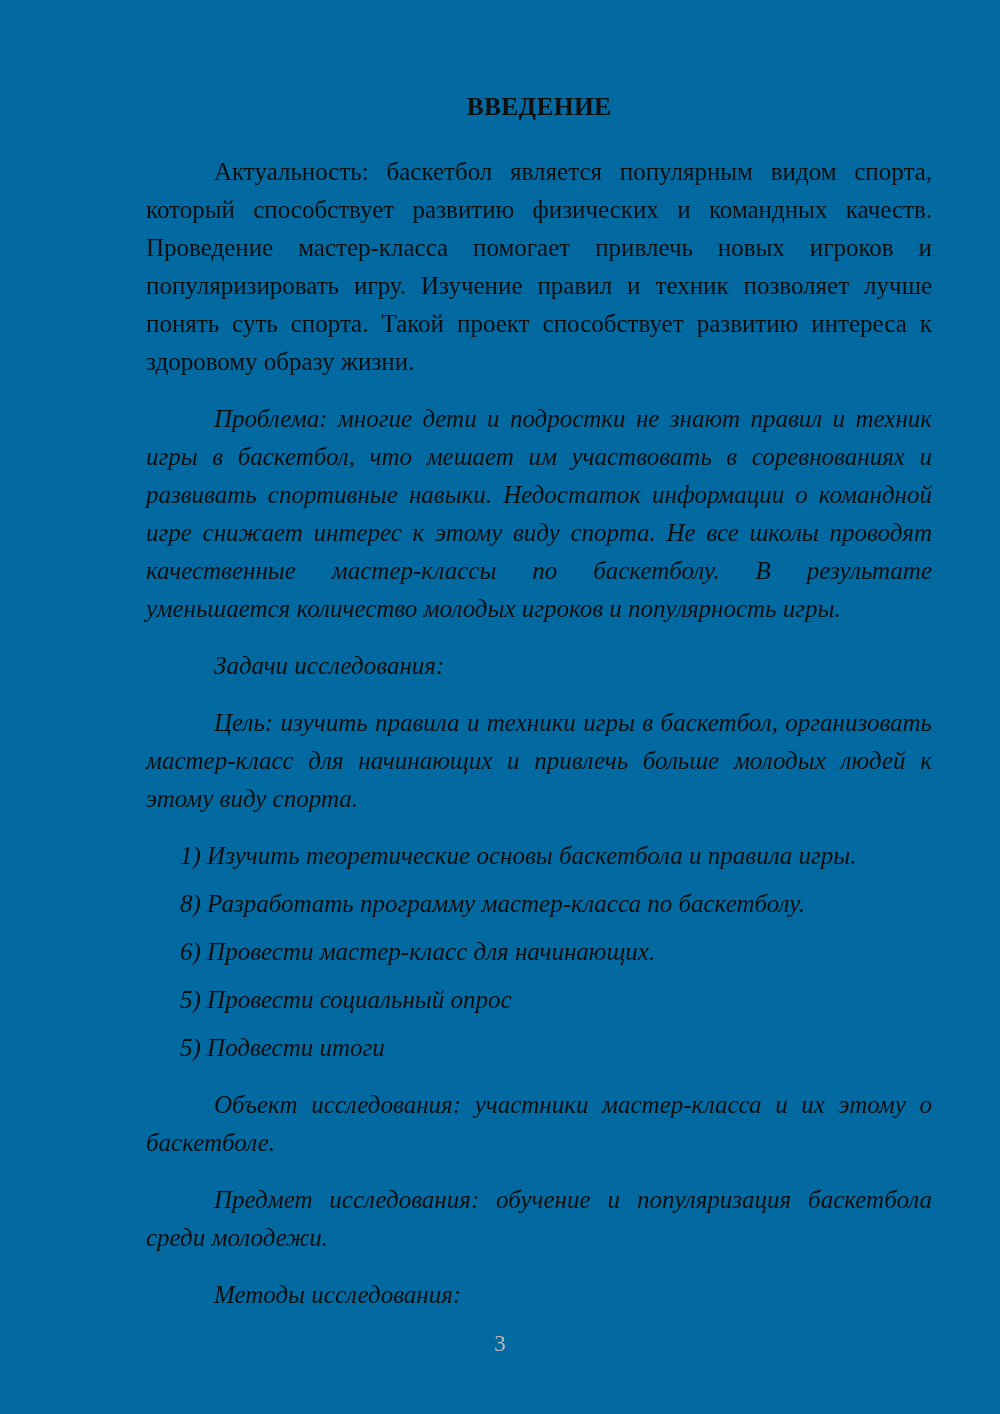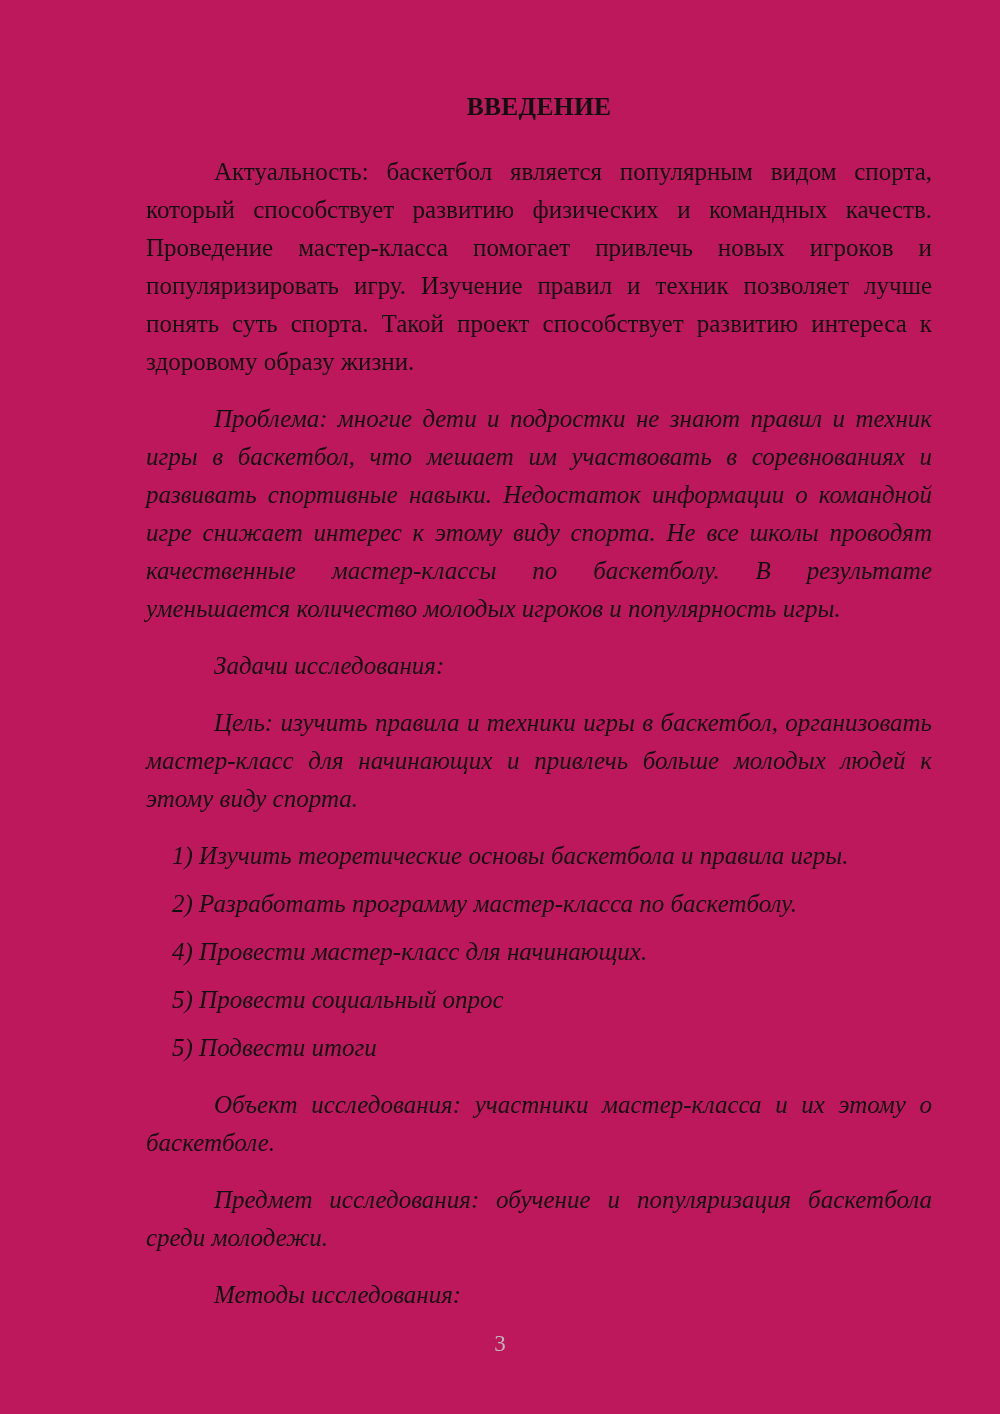--- a/index.html
+++ b/index.html
@@ -6,21 +6,21 @@
   html, body {
     margin: 0;
     padding: 0;
     background: #ffffff;
   }
   .page {
     position: relative;
     width: 1000px;
     height: 1414px;
     margin: 0 auto;
-    background: #be185d;
+    background: #0369a1;
     overflow: hidden;
     font-family: "Liberation Serif", "DejaVu Serif", serif;
     color: #100f0f;
     -webkit-font-smoothing: antialiased;
   }
   .content {
     position: absolute;
     left: 138px;
     top: 0;
     width: 802px;
@@ -51,21 +51,21 @@
   .list + .para {
     margin-top: 19px;
     font-style: italic;
   }
   .list {
     margin: 0;
     padding: 0;
     list-style: none;
   }
   .list-item {
-    margin: 0;
+    margin: 8px;
     padding-left: 34px;
     font-size: 25px;
     line-height: 38px;
     text-align: left;
     white-space: nowrap;
   }
   .list-item + .list-item {
     margin-top: 10px;
   }
   .page-number {
@@ -91,22 +91,22 @@
     <p class="para para-first">Актуальность: баскетбол является популярным видом спорта, который способствует развитию физических и командных качеств. Проведение мастер-класса помогает привлечь новых игроков и популяризировать игру. Изучение правил и техник позволяет лучше понять суть спорта. Такой проект способствует развитию интереса к здоровому образу жизни.</p>
 
     <p class="para">Проблема: многие дети и подростки не знают правил и техник игры в баскетбол, что мешает им участвовать в соревнованиях и развивать спортивные навыки. Недостаток информации о командной игре снижает интерес к этому виду спорта. Не все школы проводят качественные мастер-классы по баскетболу. В результате уменьшается количество молодых игроков и популярность игры.</p>
 
     <p class="para">Задачи исследования:</p>
 
     <p class="para">Цель: изучить правила и техники игры в баскетбол, организовать мастер-класс для начинающих и привлечь больше молодых людей к этому виду спорта.</p>
 
     <ul class="list">
       <li class="list-item">1) Изучить теоретические основы баскетбола и правила игры.</li>
-      <li class="list-item">2) Разработать программу мастер-класса по баскетболу.</li>
-      <li class="list-item">4) Провести мастер-класс для начинающих.</li>
+      <li class="list-item">8) Разработать программу мастер-класса по баскетболу.</li>
+      <li class="list-item">6) Провести мастер-класс для начинающих.</li>
       <li class="list-item">5) Провести социальный опрос</li>
       <li class="list-item">5) Подвести итоги</li>
     </ul>
 
     <p class="para">Объект исследования: участники мастер-класса и их этому о баскетболе.</p>
 
     <p class="para">Предмет исследования: обучение и популяризация баскетбола среди молодежи.</p>
 
 
     <p class="para">Методы исследования:</p>

